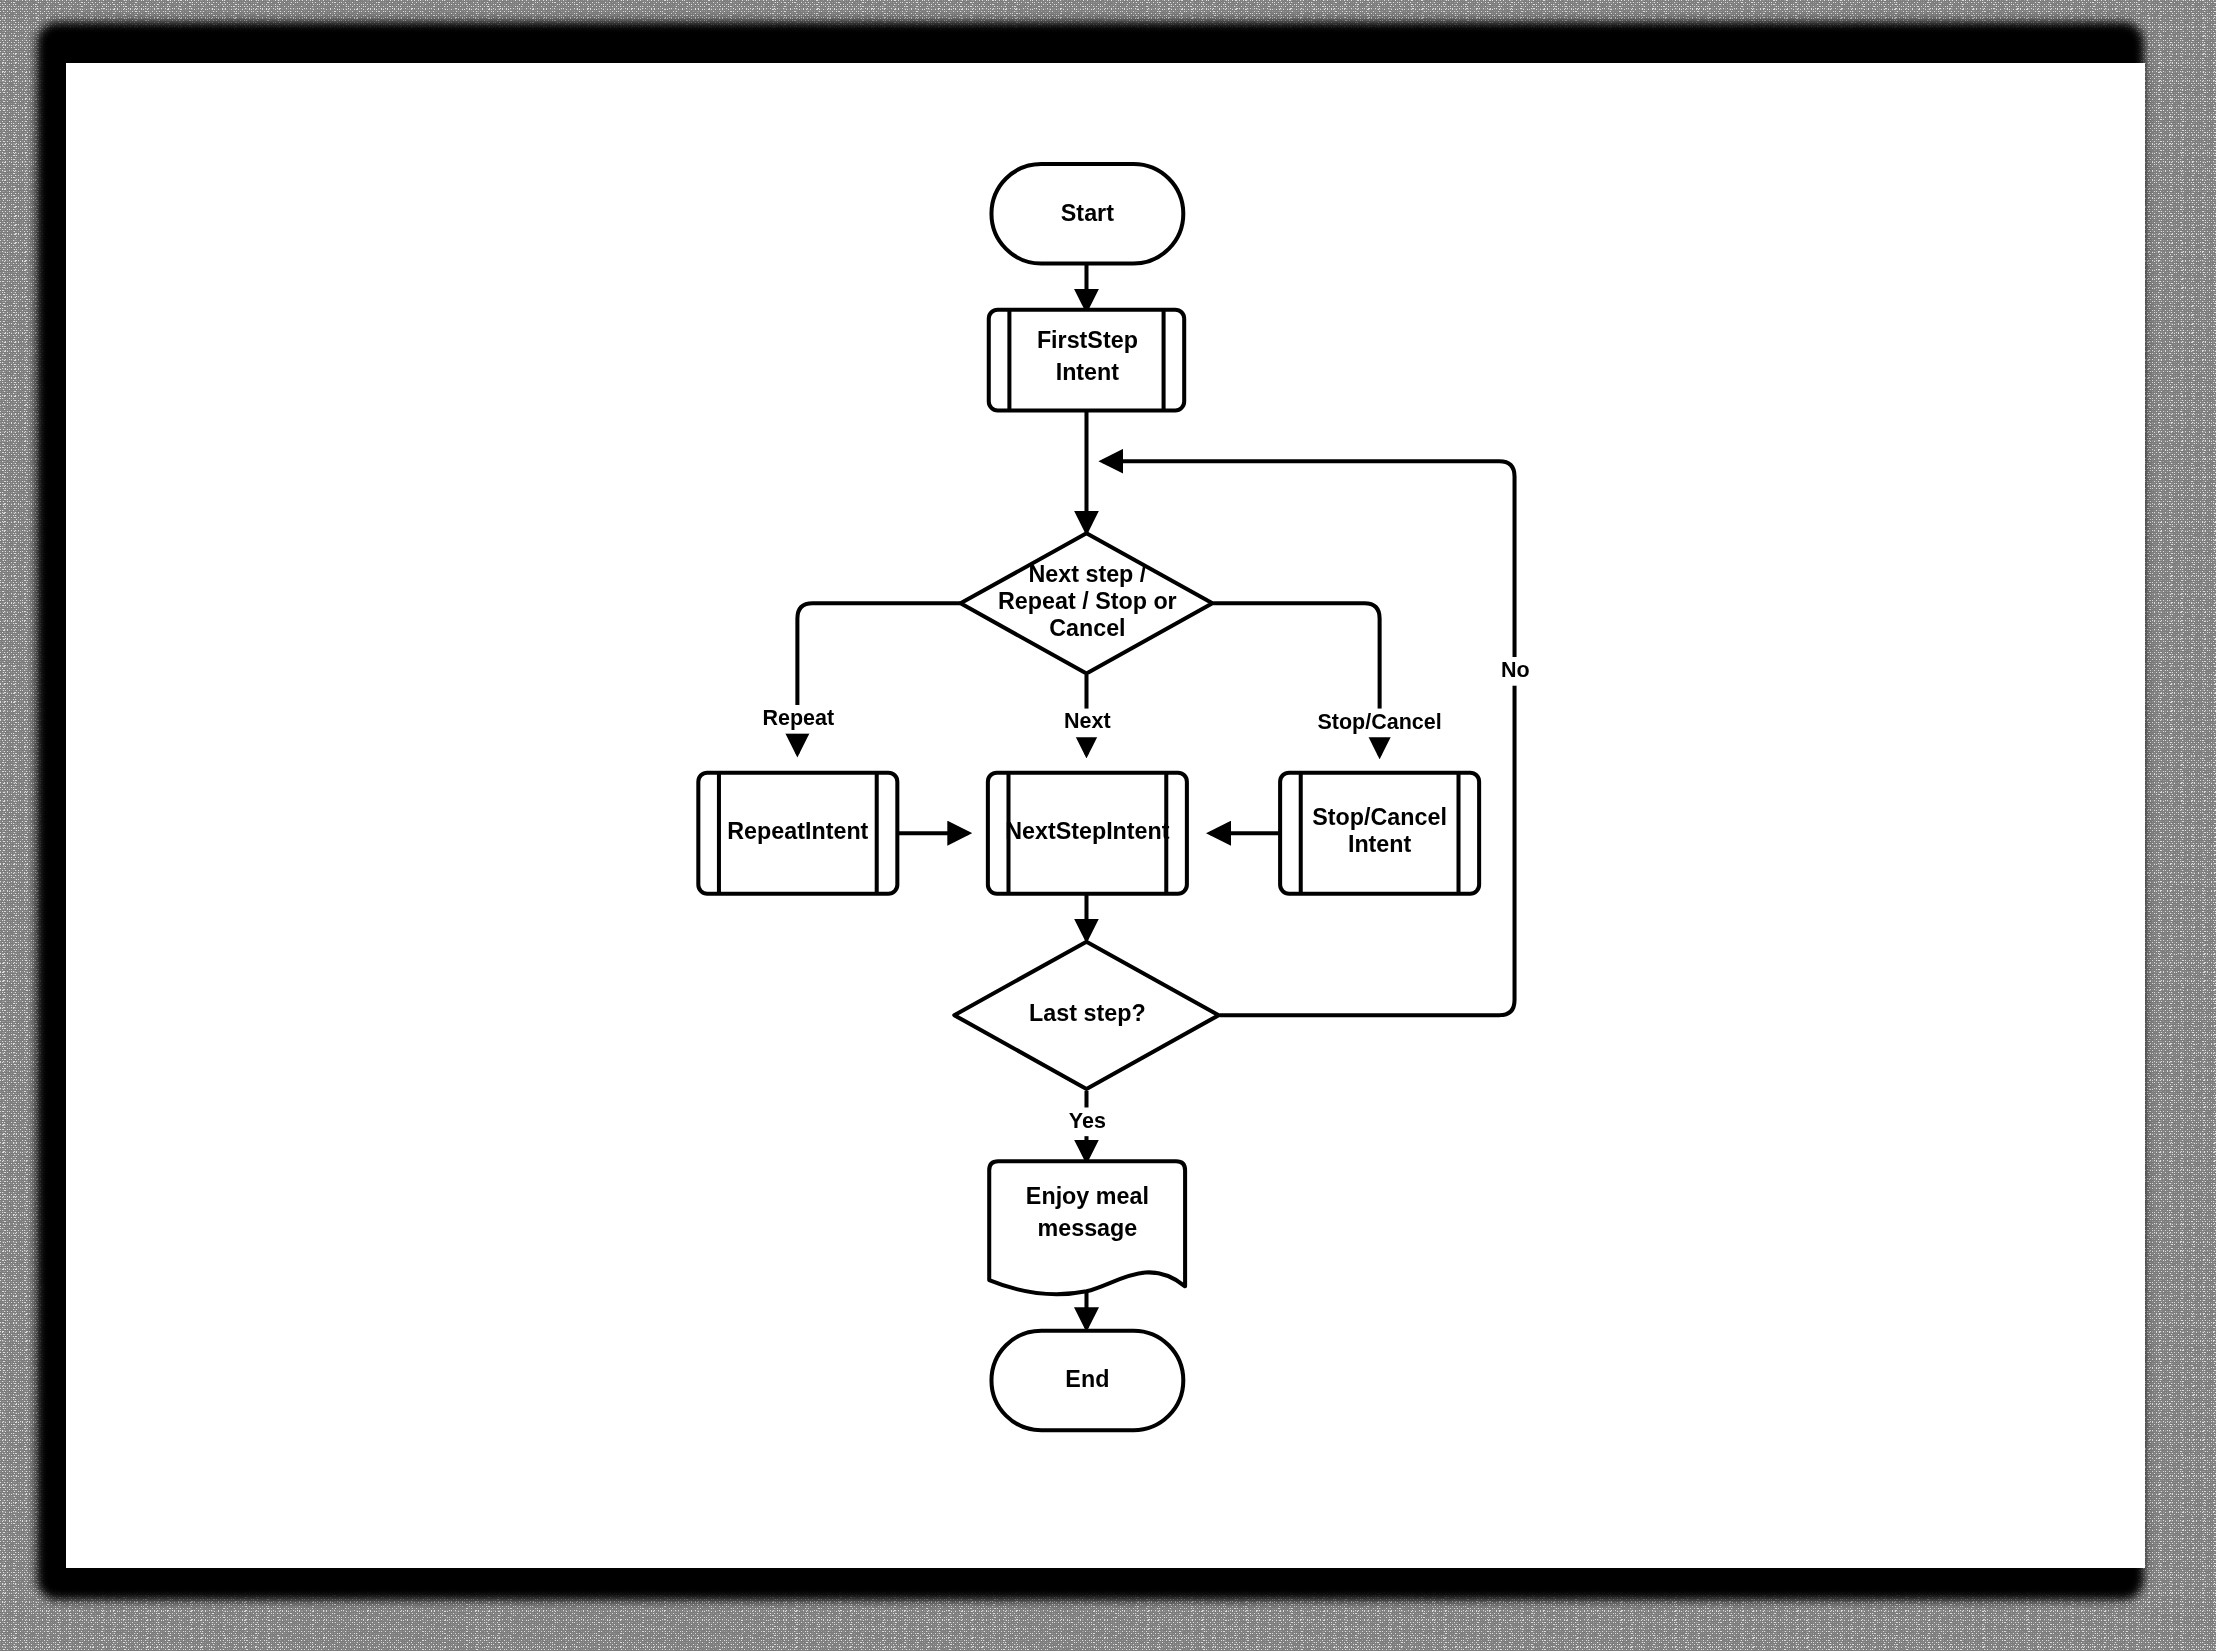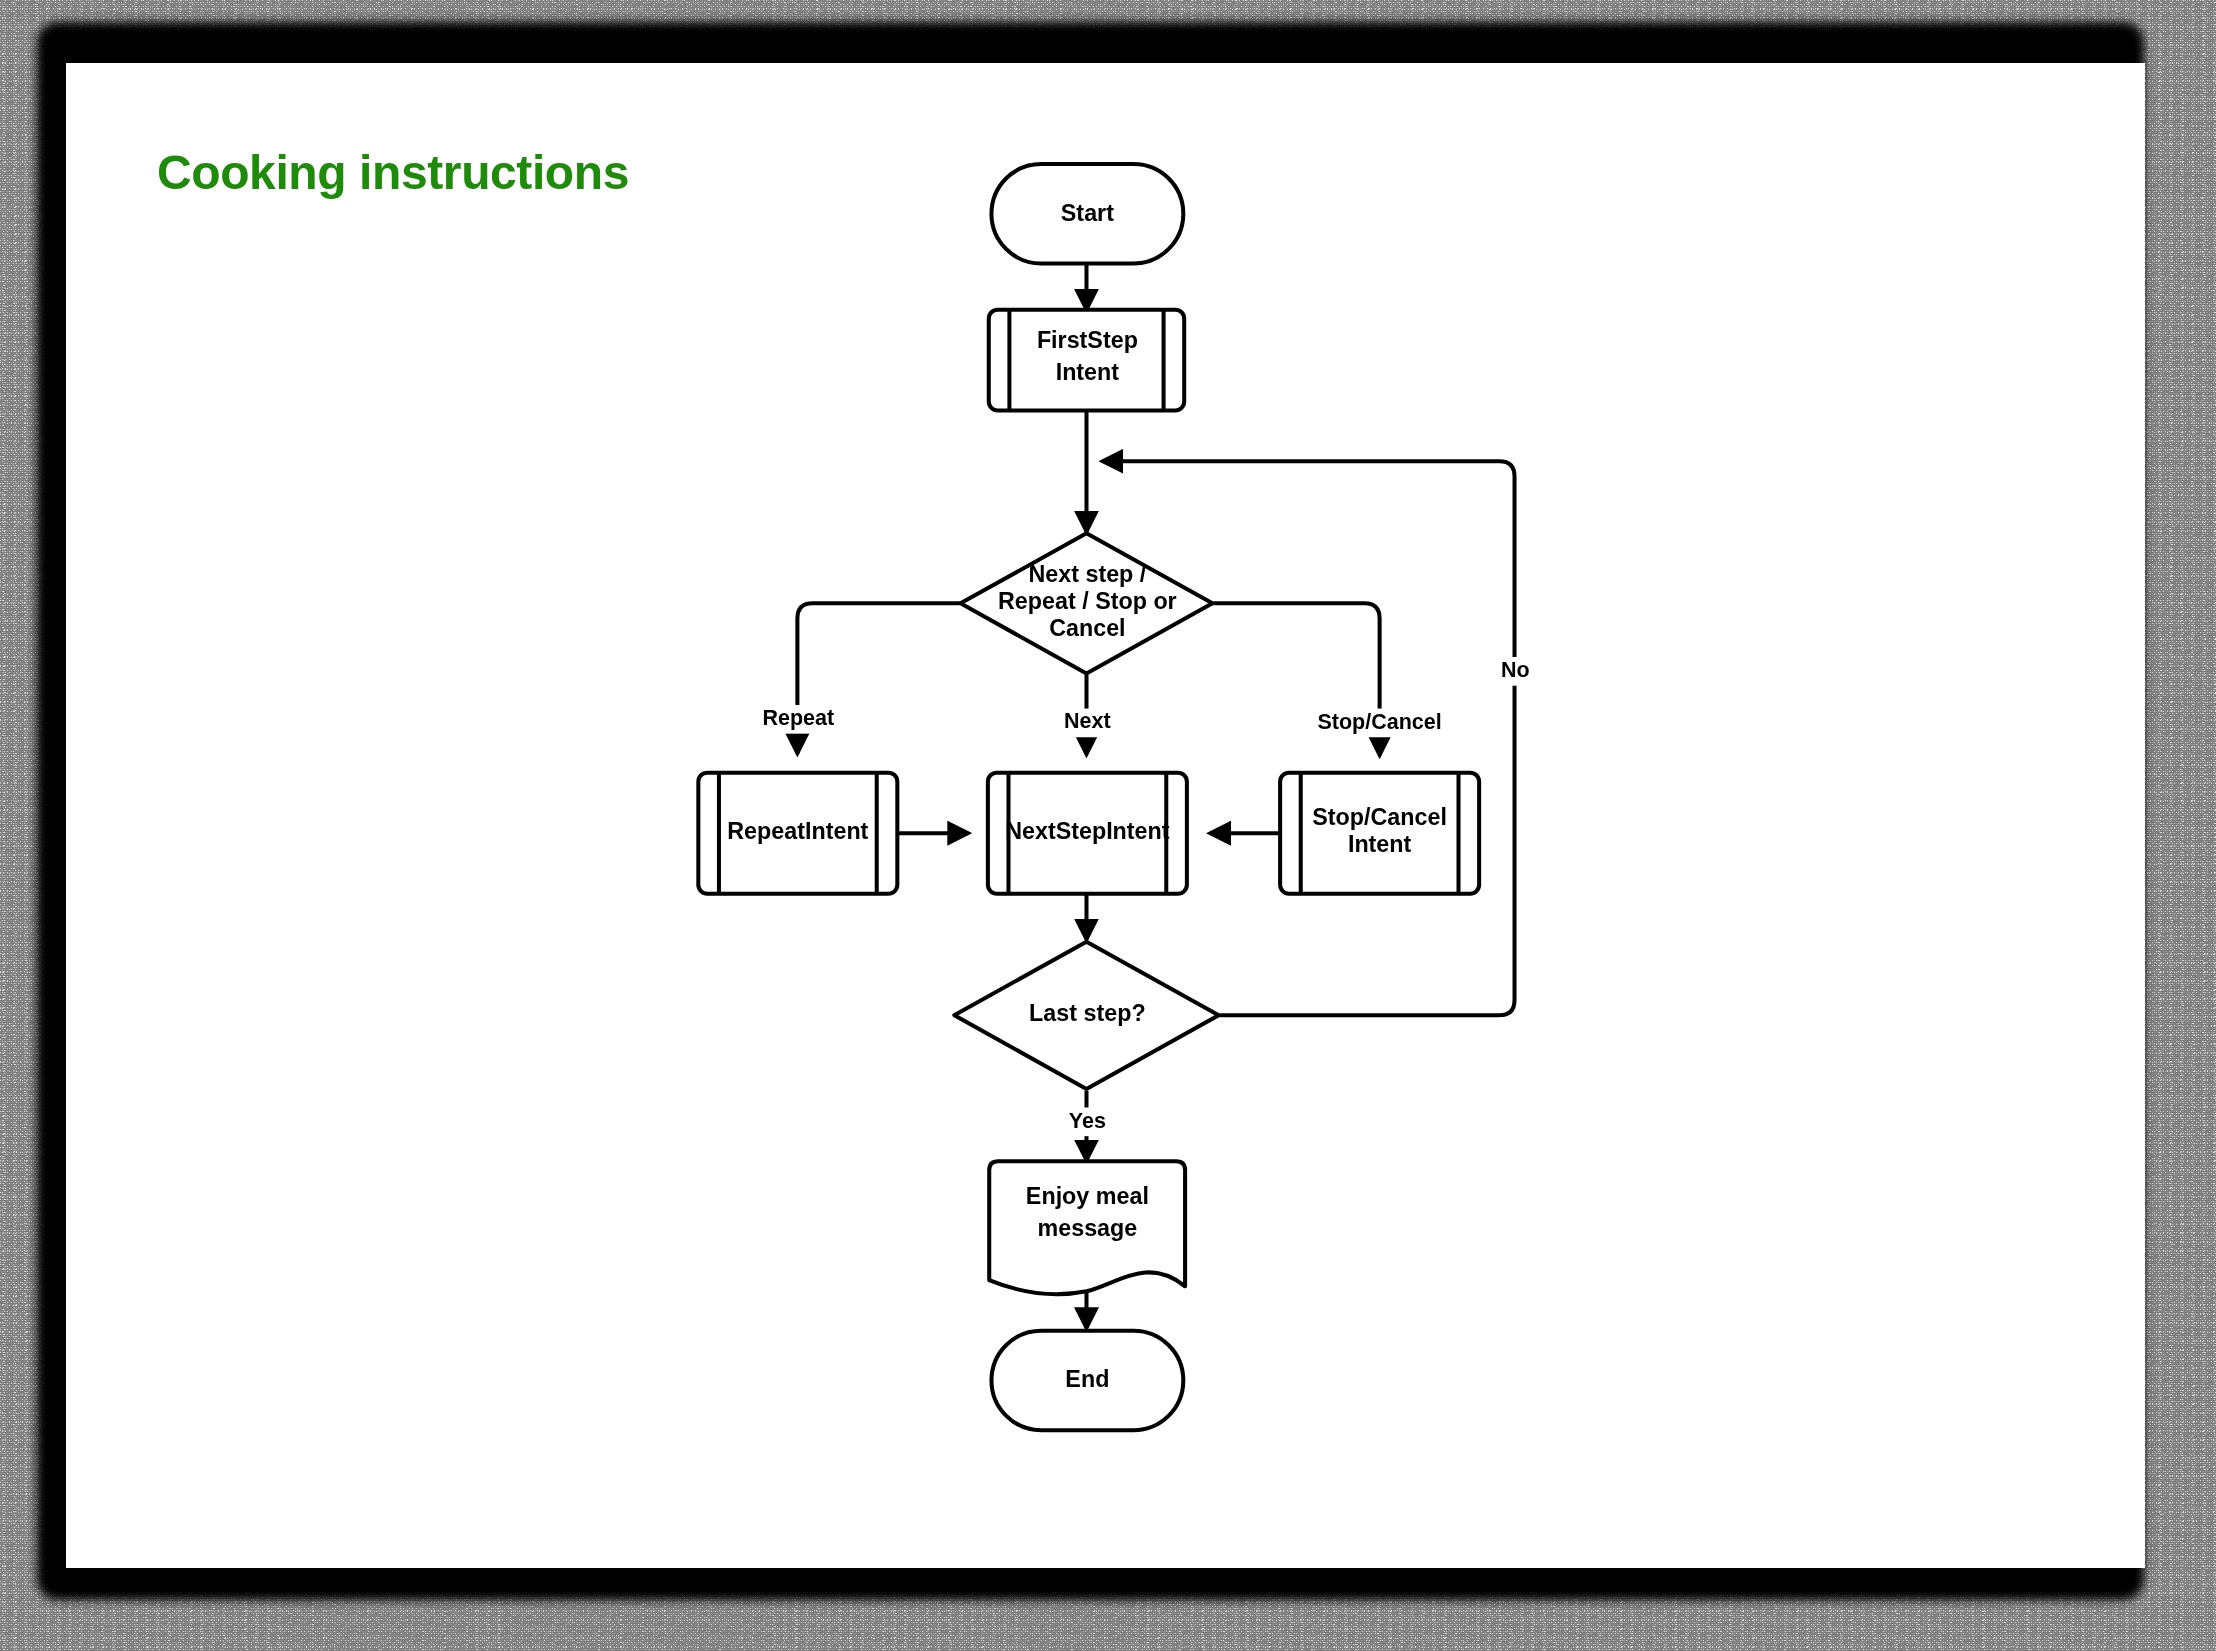--- a/index.html
+++ b/index.html
@@ -98,21 +98,20 @@
 </style>
 </head>
 <body>
 
 <div id="screen">
 
   <div id="noise-mat"></div>
   <div id="frame"></div>
   <div id="canvas"></div>
 
-  <div id="page-title" style="color:#1e8c0a">Cooking instructions</div>
 
   <svg id="flow-svg" width="2216" height="1652" viewBox="0 0 4944 3684">
 
     <defs>
       <marker id="arrow" viewBox="0 0 12 12" refX="10" refY="6" markerWidth="6.2" markerHeight="6.2" orient="auto-start-reverse">
         <path d="M 0 0 L 12 6 L 0 12 z" fill="#000000"></path>
       </marker>
     </defs>
 
     <path class="edge" d="M 2424 588 L 2424 690" marker-end="url(#arrow)"></path>

